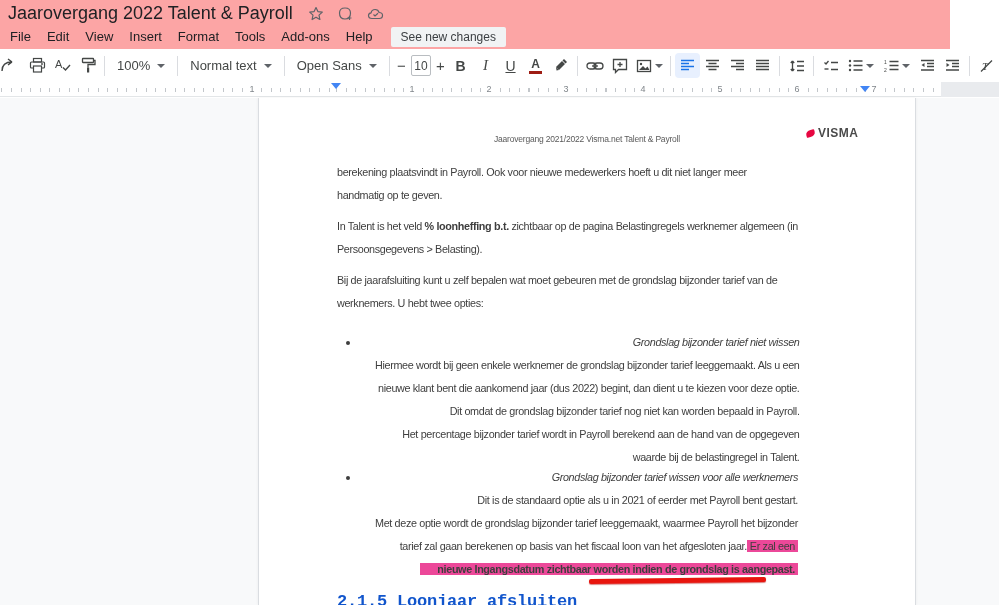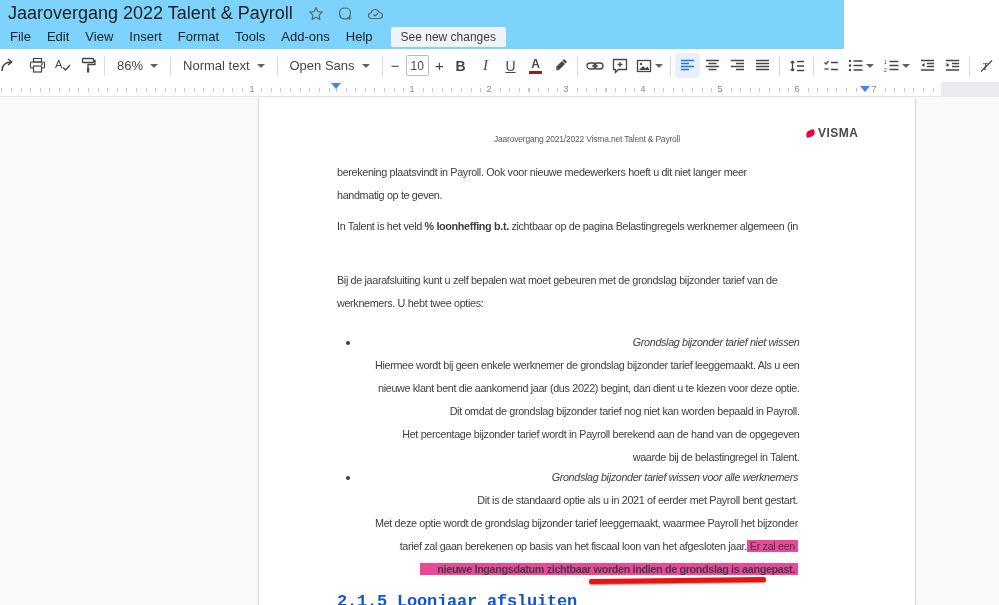--- a/index.html
+++ b/index.html
@@ -1,21 +1,21 @@
 <!DOCTYPE html>
 <html><head>
 <meta charset="utf-8">
 <style>
   * { margin:0; padding:0; box-sizing:border-box; }
   html,body { width:999px; height:605px; overflow:hidden; background:#fff;
               font-family:"Liberation Sans", sans-serif; }
   .app { position:relative; width:999px; height:605px; }
 
   
-  .header { position:absolute; top:0; left:0; width:844px; height:49px; background:#7dd3fc; }
+  .header { position:absolute; top:0; left:0; width:950px; height:49px; background:#fca5a5; }
   .title-row { position:absolute; top:3px; left:8px; display:flex; align-items:center; }
   .doc-title { font-size:18px; color:#202124; letter-spacing:0; white-space:nowrap; }
   .title-icons { display:flex; align-items:center; margin-left:14px; gap:12px; }
   .t-icon { width:18px; height:18px; display:flex; align-items:center; justify-content:center; cursor:pointer; }
   .menu-row { position:absolute; top:26px; left:2px; display:flex; align-items:center; height:21px; }
   .menu-item { font-size:13px; color:#202124; padding:2px 8px; border-radius:4px; cursor:pointer; }
   .see-changes { margin-left:10px; font-size:12px; color:#3c4043; background:#f1f3f4;
                  padding:3px 10px; border-radius:2px; cursor:pointer; white-space:nowrap; }
 
   
@@ -152,21 +152,21 @@
     </span>
     <span class="tb-btn">
       <svg width="16" height="17" viewBox="0 0 16 17">
           <rect x="2.5" y="1.5" width="11" height="4" rx="0.5" fill="none" stroke="#444746" stroke-width="1.3"></rect>
           <path d="M13.5 3.5 h1.5 v4 h-7 v3" fill="none" stroke="#444746" stroke-width="1.3"></path>
           <rect x="7" y="10.5" width="2.2" height="5" fill="#444746"></rect>
         </svg>
     </span>
     <span class="tb-sep"></span>
     <span class="tb-dd">
-      <span>86%</span>
+      <span>100%</span>
       <span class="caret"></span>
     </span>
     <span class="tb-sep"></span>
     <span class="tb-dd">
       <span>Normal text</span>
       <span class="caret"></span>
     </span>
     <span class="tb-sep"></span>
     <span class="tb-dd">
       <span>Open Sans</span>
@@ -313,20 +313,21 @@
         <span class="visma-text">VISMA</span>
       </div>
 
       <div class="para doc-text" style="top:63px">
         <span class="doc-line">berekening plaatsvindt in Payroll. Ook voor nieuwe medewerkers hoeft u dit niet langer meer</span>
         <span class="doc-line">handmatig op te geven.</span>
       </div>
 
       <div class="para doc-text" style="top:117px">
         <span class="doc-line"><span>In Talent is het veld </span><span class="bd">% loonheffing b.t.</span><span> zichtbaar op de pagina Belastingregels werknemer algemeen (in</span></span>
+        <span class="doc-line">Persoonsgegevens &gt; Belasting).</span>
       </div>
 
       <div class="para doc-text" style="top:171px">
         <span class="doc-line">Bij de jaarafsluiting kunt u zelf bepalen wat moet gebeuren met de grondslag bijzonder tarief van de</span>
         <span class="doc-line">werknemers. U hebt twee opties:</span>
       </div>
 
       <div class="bullet-item doc-text" style="top:233px">
         <div class="bullet-row">
           <span class="bullet-dot"></span>

